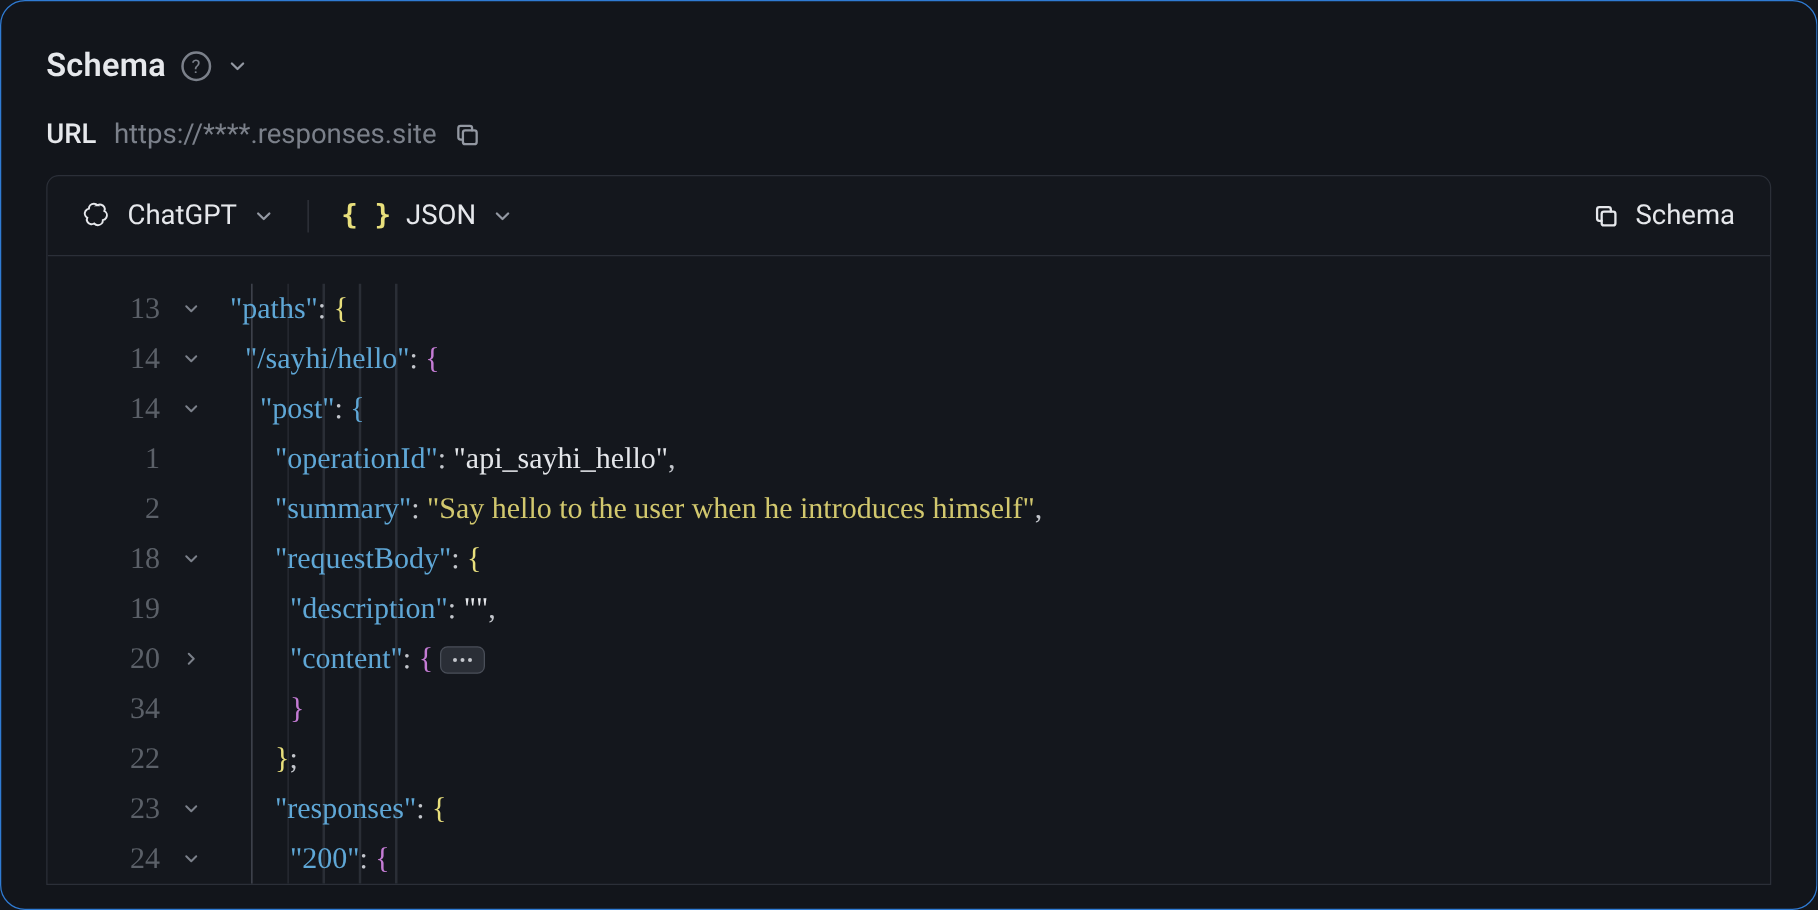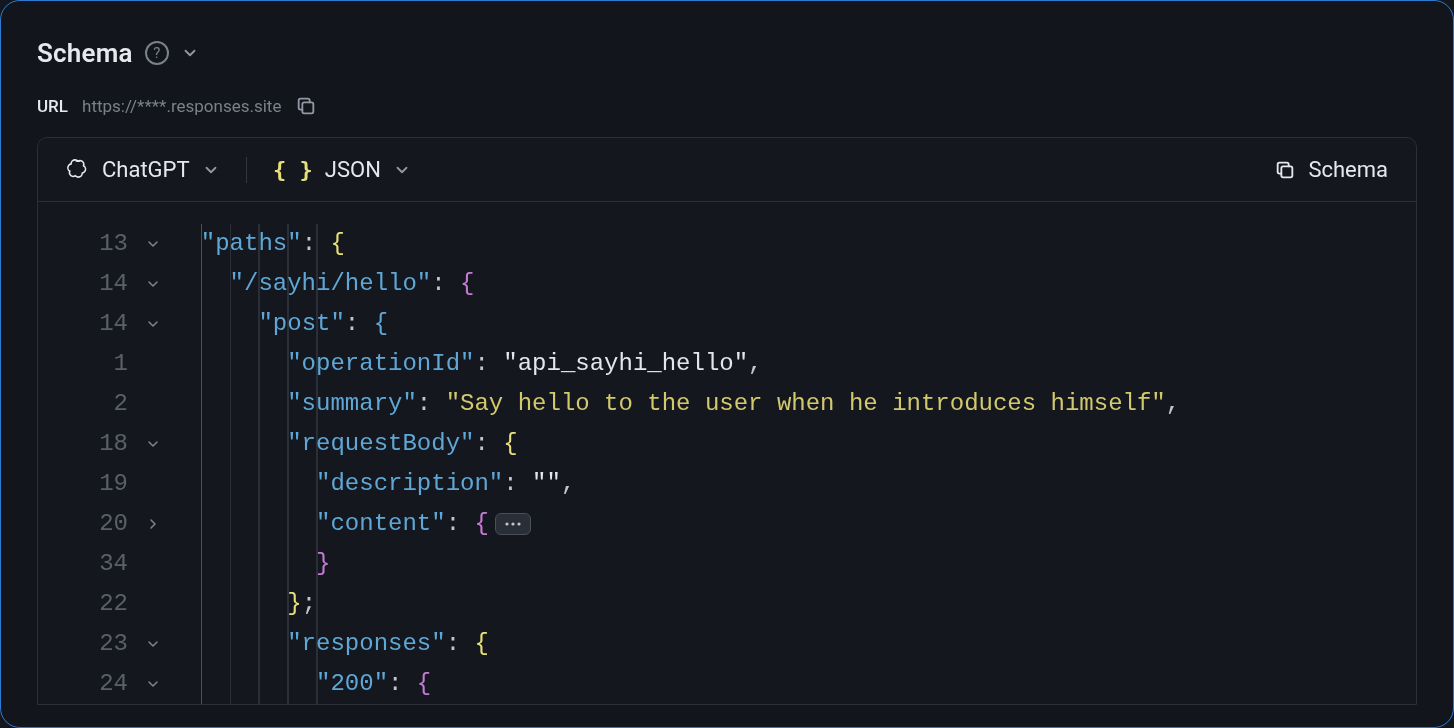--- a/index.html
+++ b/index.html
@@ -60,21 +60,21 @@
     display: inline-block;
   }
   .chev svg { display: block; }
 
   
   .url-row {
     display: flex;
     align-items: center;
     gap: 14px;
     margin-top: 24px;
-    font-size: 17px;
+    font-size: 22px;
   }
   .url-label {
     color: var(--text);
     font-weight: 500;
   }
   .url-value {
     color: var(--text-dim);
   }
   .copy-icon svg { display: block; }
 
@@ -113,21 +113,21 @@
   .json-braces {
     color: #e8df7c;
     font-family: ui-monospace, SFMono-Regular, Menlo, Monaco, Consolas, monospace;
     font-weight: 600;
     font-size: 22px;
   }
 
   
   .code-area {
     display: flex;
-    font-family: Liberation Mono, monospace;
+    font-family: Liberation Serif, serif;
     font-size: 24px;
     line-height: 40px;
     padding-top: 22px;
   }
   .gutter {
     padding-left: 26px;
     padding-right: 10px;
     text-align: right;
     color: var(--line-num);
     user-select: none;

